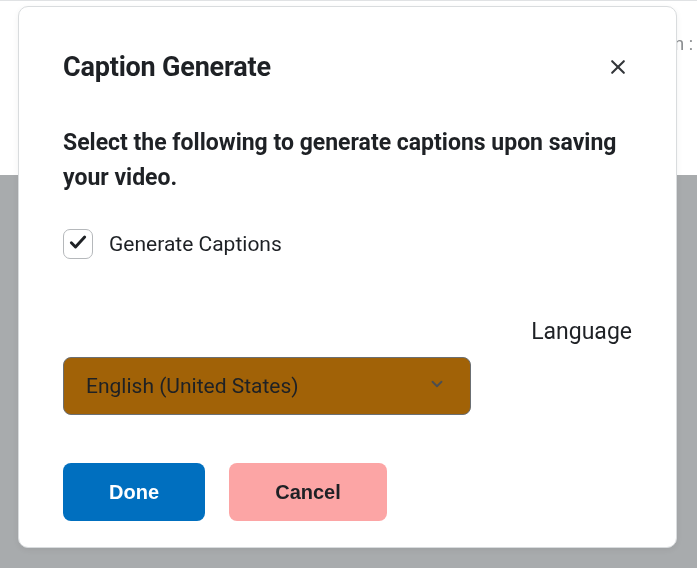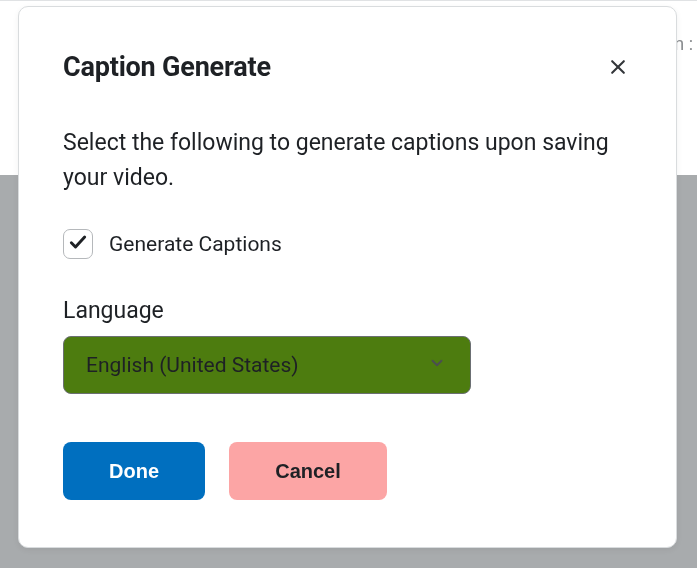--- a/index.html
+++ b/index.html
@@ -76,21 +76,21 @@
     }
     .close-btn svg {
       width: 20px;
       height: 20px;
     }
     .description {
       margin-top: 42px;
       font-size: 23px;
       line-height: 1.5;
       color: #1e2125;
-      font-weight: 400;
+      font-weight: 700;
     }
     .checkbox-row {
       margin-top: 34px;
       display: flex;
       align-items: center;
       gap: 16px;
     }
     .checkbox-box {
       width: 30px;
       height: 30px;
@@ -105,38 +105,39 @@
     .checkbox-box svg {
       width: 20px;
       height: 20px;
       stroke: #1e2125;
     }
     .checkbox-label {
       font-size: 21px;
       color: #1e2125;
     }
     .language-section {
-      margin-top: 38px;
+      margin-top: 59px;
+      text-align: right;
     }
     .language-label {
       font-size: 23px;
       color: #1e2125;
       font-weight: 400;
     }
     .select-wrap {
       position: relative;
       margin-top: 12px;
       width: 408px;
     }
     .select-box {
       width: 100%;
       height: 58px;
       border: 1px solid #6b6f73;
       border-radius: 8px;
-      background: #4d7c0f;
+      background: #a16207;
       display: flex;
       align-items: center;
       justify-content: space-between;
       padding: 0 24px 0 22px;
       cursor: pointer;
     }
     .select-value {
       font-size: 21px;
       color: #1e2125;
     }

